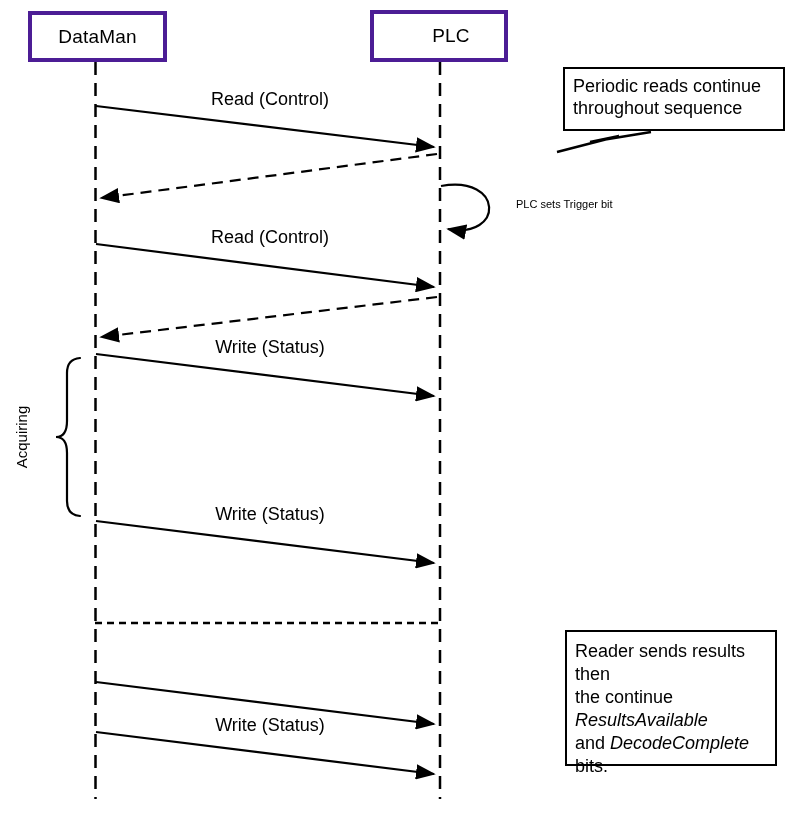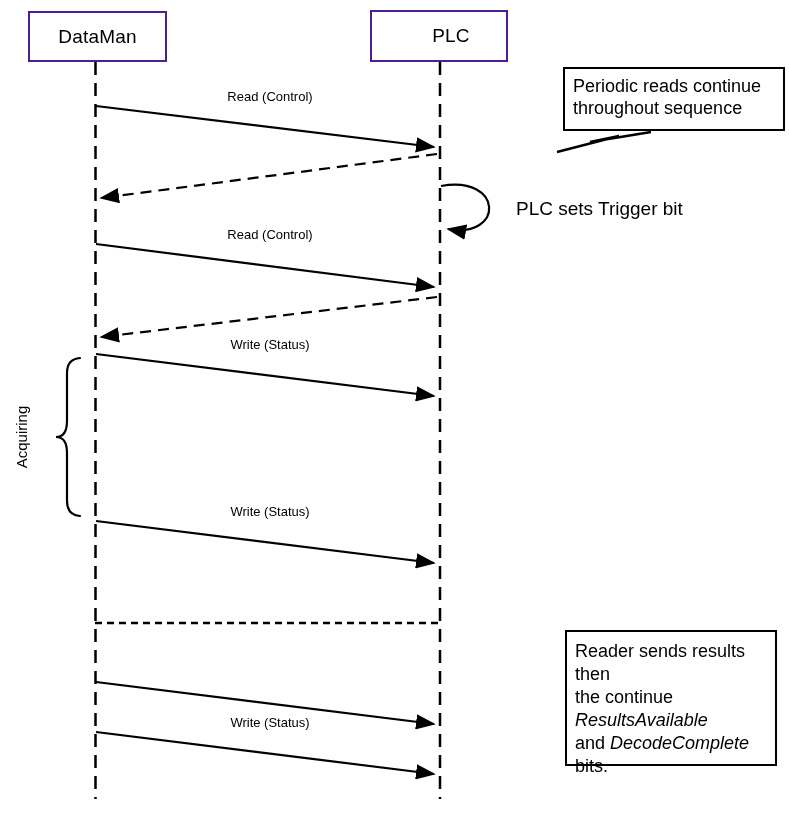--- a/index.html
+++ b/index.html
@@ -2,29 +2,29 @@
 <html><head>
 <meta charset="utf-8">
 <style>
   html,body{margin:0;padding:0;background:#ffffff;}
   .stage{
     position:relative;width:789px;height:814px;background:#ffffff;
     font-family:"Liberation Sans",sans-serif;color:#000000;overflow:hidden;
   }
   svg.layer{position:absolute;left:0;top:0;width:789px;height:814px;}
   .actor{
-    position:absolute;border:2px solid #4c1d95;background:#fff;
+    position:absolute;border:4px solid #4c1d95;background:#fff;
     display:flex;align-items:center;justify-content:center;
     font-size:19px;letter-spacing:.2px;box-sizing:border-box;
   }
   .msg{
-    position:absolute;width:230px;text-align:center;font-size:13px;
+    position:absolute;width:230px;text-align:center;font-size:18px;
     white-space:nowrap;
   }
-  .note{position:absolute;font-size:19px;white-space:nowrap;}
+  .note{position:absolute;font-size:11px;white-space:nowrap;}
   .acquiring{
     position:absolute;left:-23px;top:428px;width:90px;height:18px;
     text-align:center;font-size:15px;transform:rotate(-90deg);
   }
   .callout{
     position:absolute;border:2px solid #000;background:#fff;
     box-sizing:border-box;font-size:18px;line-height:22px;
     padding:6px 8px;
   }
   .callout.results{line-height:23px;padding:8px 8px;}

